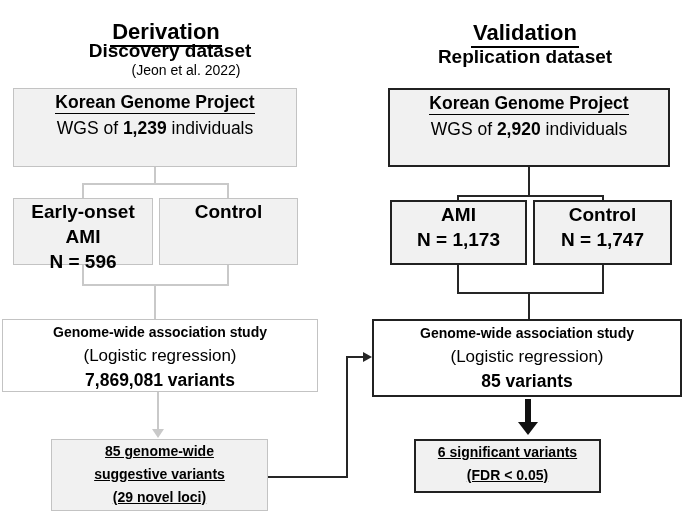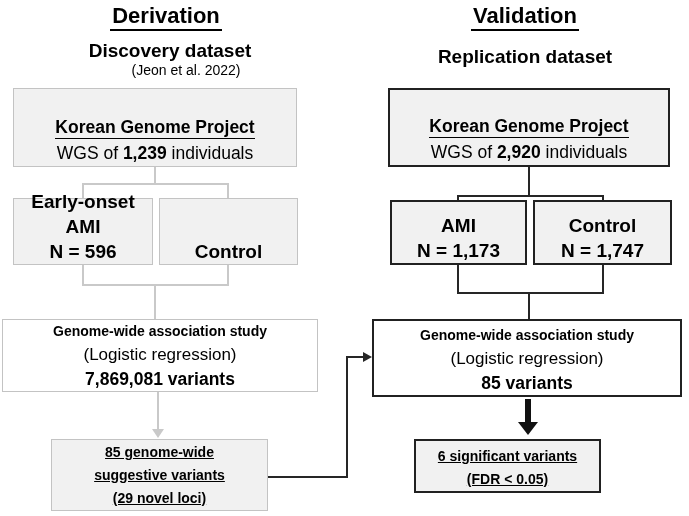--- a/index.html
+++ b/index.html
@@ -8,21 +8,21 @@
     font-family:"Liberation Sans",sans-serif;color:#000;overflow:hidden;
   }
   
   .hdr{position:absolute;text-align:center;font-weight:bold;font-size:22px;}
   .hdr .u-thick{border-bottom:2.5px solid #000;padding:0 2px 1px 2px;}
   .sub{position:absolute;text-align:center;font-weight:bold;font-size:19px;}
   .cite{position:absolute;text-align:center;font-size:14px;font-weight:normal;margin-left:16px;}
   
   .box{
     position:absolute;box-sizing:border-box;display:flex;flex-direction:column;
-    justify-content:flex-end;align-items:center;text-align:center;
+    justify-content:flex-start;align-items:center;text-align:center;
   }
   .b-gray{border:1.5px solid #c3c3c3;}
   .b-dark{border:2px solid #212121;}
   .f-gray{background:#f1f1f1;}
   .f-white{background:#ffffff;}
   .cohort-line1{font-size:17.5px;font-weight:bold;line-height:26px;}
   .cohort-line1 .u{border-bottom:1.8px solid #000;padding-bottom:1px;}
   .cohort-line2{font-size:17.5px;line-height:26px;white-space:pre;}
   .branch-line{font-size:19px;font-weight:bold;line-height:25px;}
   .gwas-l1{font-size:14px;font-weight:bold;line-height:24px;}
@@ -40,27 +40,27 @@
   .tri-right-dark{border-top:5px solid transparent;border-bottom:5px solid transparent;border-left:9px solid #262626;}
   .thick-shaft{position:absolute;background:#111;}
   .tri-down-thick{border-left:10px solid transparent;border-right:10px solid transparent;border-top:13px solid #111;}
   b{font-weight:bold;margin-top:10px;}
 </style>
 </head>
 <body>
 
 <div class="canvas">
 
-  <div class="hdr" style="left:0px;top:3px;width:332px;">
+  <div class="hdr" style="left:0px;top:19px;width:332px;">
     <span class="u-thick">Derivation</span>
   </div>
   <div class="sub" style="left:0px;top:40px;width:340px;">Discovery dataset</div>
   <div class="cite" style="left:0px;top:62px;width:340px;">(Jeon et al. 2022)</div>
 
-  <div class="hdr" style="left:360px;top:3px;width:330px;">
+  <div class="hdr" style="left:360px;top:20px;width:330px;">
     <span class="u-thick">Validation</span>
   </div>
   <div class="sub" style="left:360px;top:46px;width:330px;">Replication dataset</div>
 
   <div class="box b-gray f-gray" style="left:13px;top:88px;width:284px;height:79px;">
     <div class="cohort-line1">
       <span class="u">Korean Genome Project</span>
     </div>
     <div class="cohort-line2"><span>WGS of </span><b>1,239</b><span> individuals</span></div>
   </div>

